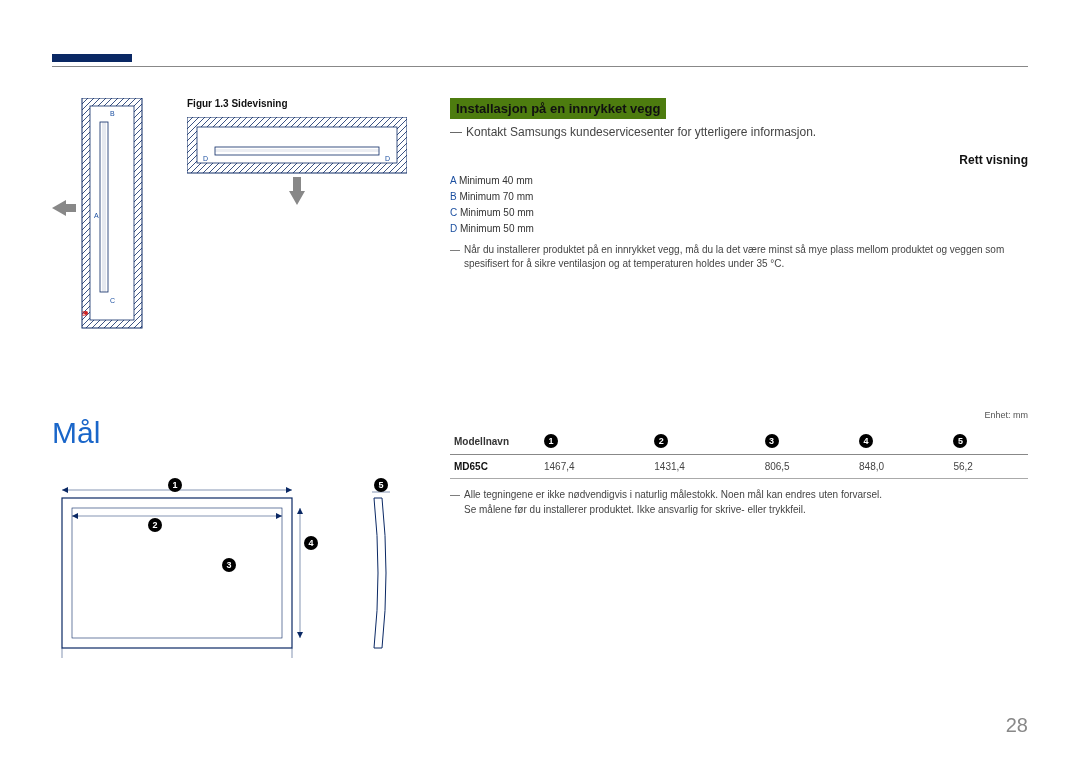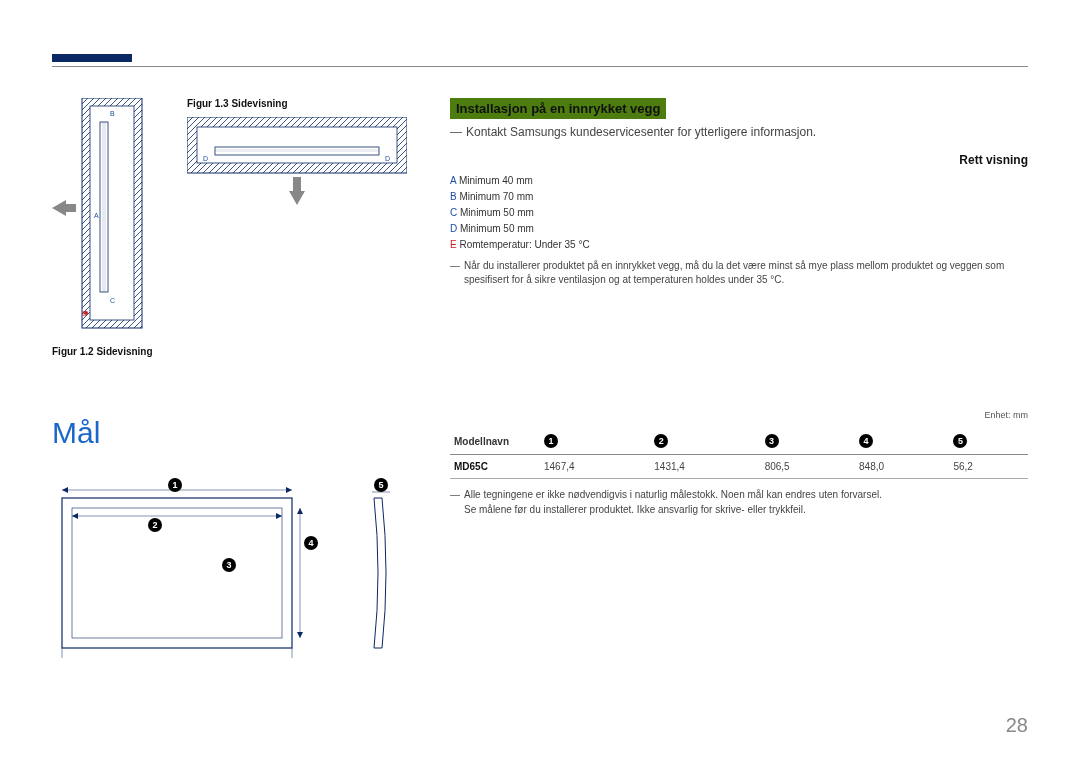--- a/index.html
+++ b/index.html
@@ -238,21 +238,20 @@
           <rect x="48" y="24" width="8" height="170" fill="#fff" stroke="#0a2864" stroke-width="0.8"></rect>
           <rect x="50" y="24" width="4" height="170" fill="#0a2864" opacity="0.1"></rect>
 
           <text x="58" y="18" class="lbl-tiny">B</text>
           <text x="42" y="120" class="lbl-tiny">A</text>
           <text x="58" y="205" class="lbl-tiny">C</text>
           <text x="30" y="218" class="lbl-tiny-red">E</text>
           <circle cx="34" cy="215" r="2" fill="#d01f1f"></circle>
         </svg>
       </div>
-      <div class="fig-caption fig-caption-12">Figur 1.2 Sidevisning</div>
 
       <div class="fig13-wrap">
         <div class="fig-caption">Figur 1.3 Sidevisning</div>
         <div class="fig13">
           <svg width="220" height="90" viewBox="0 0 220 90">
             <defs>
               <pattern id="hatch2" patternUnits="userSpaceOnUse" width="6" height="6">
                 <path d="M-1,1 l2,-2 M0,6 l6,-6 M5,7 l2,-2" stroke="#0a2864" stroke-width="0.8"></path>
               </pattern>
             </defs>
@@ -272,21 +271,20 @@
 
     <div class="right-col">
       <div class="h2">Installasjon på en innrykket vegg</div>
       <div class="note-dash">Kontakt Samsungs kundeservicesenter for ytterligere informasjon.</div>
       <div class="h3">Rett visning</div>
       <div class="spec-list">
         <div><span class="lbl-a">A</span> <span>Minimum 40 mm</span></div>
         <div><span class="lbl-b">B</span> <span>Minimum 70 mm</span></div>
         <div><span class="lbl-c">C</span> <span>Minimum 50 mm</span></div>
         <div><span class="lbl-d">D</span> <span>Minimum 50 mm</span></div>
-        <div><span class="lbl-e">E</span> <span>Romtemperatur: Under 35 °C</span></div>
       </div>
       <div class="note-indent">
         <span class="first">Når du installerer produktet på en innrykket vegg, må du la det være minst så mye plass mellom produktet og veggen som</span>
         <span class="cont">spesifisert for å sikre ventilasjon og at temperaturen holdes under 35 °C.</span>
       </div>
     </div>
 
     <div class="mal-heading">Mål</div>
 
     <div class="diagrams">

